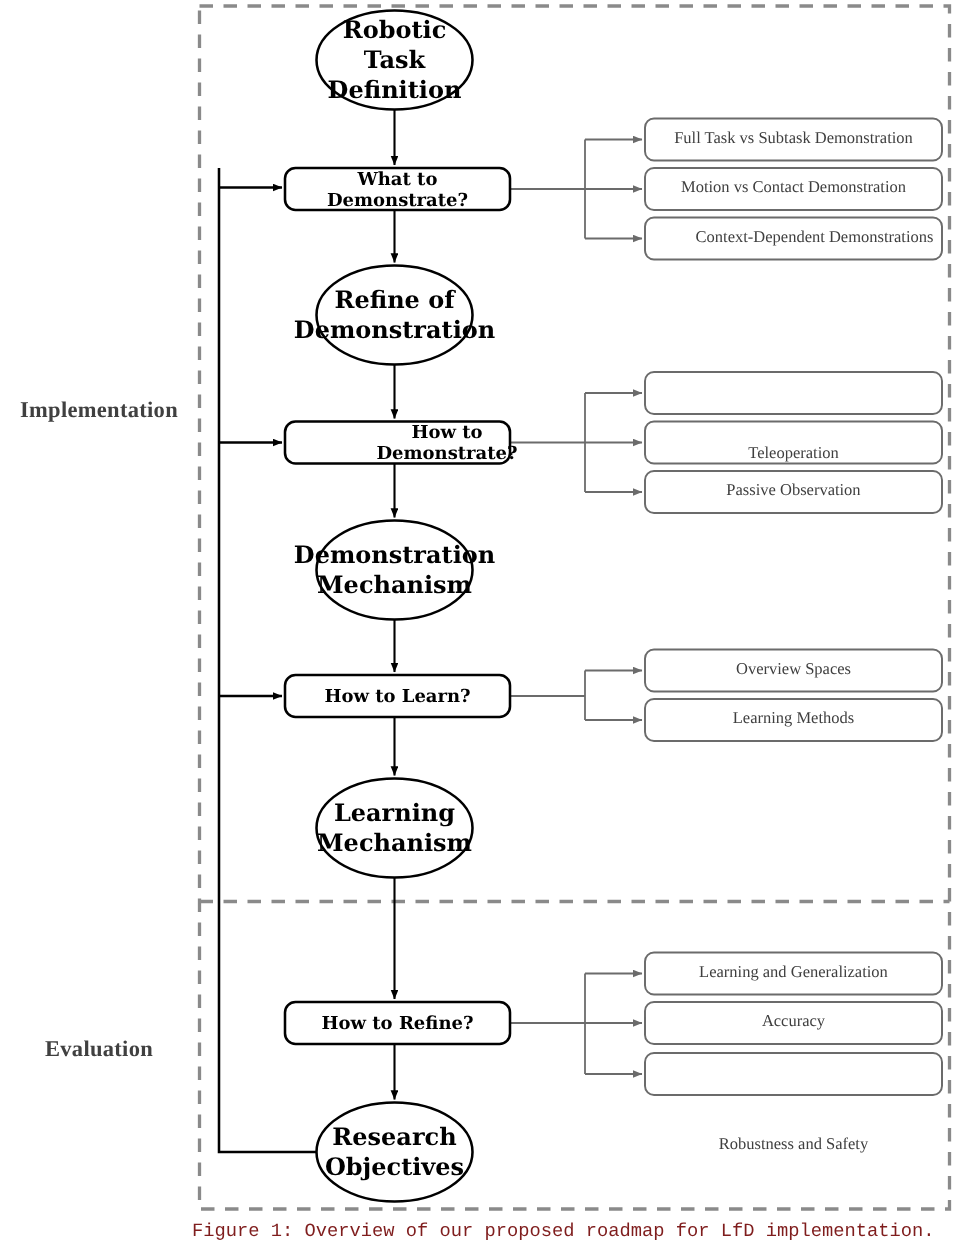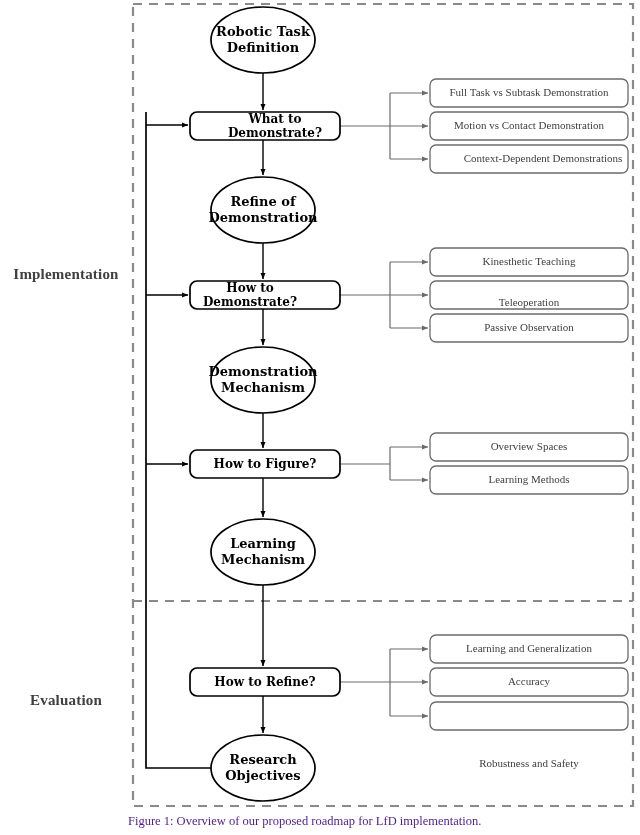--- a/index.html
+++ b/index.html
@@ -35,21 +35,21 @@
   .node-text {
     position: absolute;
     display: flex;
     align-items: center;
     justify-content: center;
     text-align: center;
     pointer-events: none;
   }
   .ellipse-label {
     font-family: "DejaVu Serif", serif;
-    font-size: 13px;
+    font-size: 16px;
     font-weight: bold;
     color: #000000;
     line-height: 1.25;
   }
   .decision-label {
     font-family: "DejaVu Serif", serif;
     font-size: 12px;
     font-weight: bold;
     color: #000000;
     line-height: 1.2;
@@ -59,23 +59,23 @@
     font-size: 11px;
     font-weight: normal;
     color: #3f3f3f;
     line-height: 1.2;
   }
   .caption {
     position: absolute;
     left: 128px;
     top: 814px;
     width: 500px;
-    font-family: Liberation Serif, serif;
+    font-family: Liberation Mono, monospace;
     font-size: 12.5px;
-    color: #4c1d95;
+    color: #7f1d1d;
     white-space: nowrap;
   }
 </style>
 </head>
 <body>
 
 <div id="page">
 
   <svg id="svg-layer" viewBox="0 0 640 835" xmlns="http://www.w3.org/2000/svg">
     <defs>
@@ -186,30 +186,29 @@
     </div>
   </div>
 
   <div class="node-text" style="left:211px; top:735px; width:104px; height:66px;">
     <div class="ellipse-label">
       <div>Research</div>
       <div>Objectives</div>
     </div>
   </div>
 
-  <div class="node-text decision-label" style="left:190px; top:112px; width:150px; height:28px;margin-left:10px;">What to Demonstrate?</div>
-  <div class="node-text decision-label" style="left:190px; top:281px; width:120px; height:28px;">How to Demonstrate?</div>
-  <div class="node-text decision-label" style="left:190px; top:450px; width:150px; height:28px;">How to Figure?</div>
+  <div class="node-text decision-label" style="left:190px; top:112px; width:150px; height:28px;">What to Demonstrate?</div>
+  <div class="node-text decision-label" style="left:190px; top:281px; width:120px; height:28px;padding-left:48px;">How to Demonstrate?</div>
+  <div class="node-text decision-label" style="left:190px; top:450px; width:150px; height:28px;">How to Learn?</div>
   <div class="node-text decision-label" style="left:190px; top:668px; width:150px; height:28px;">How to Refine?</div>
 
   <div class="node-text option-label" style="left:430px; top:79px; width:198px; height:28px;">Full Task vs Subtask Demonstration</div>
   <div class="node-text option-label" style="left:430px; top:112px; width:198px; height:28px;">Motion vs Contact Demonstration</div>
   <div class="node-text option-label" style="left:430px; top:145px; width:226px; height:28px;">Context-Dependent Demonstrations</div>
 
-  <div class="node-text option-label" style="left:430px; top:248px; width:198px; height:28px;">Kinesthetic Teaching</div>
   <div class="node-text option-label" style="left:430px; top:281px; width:198px; height:44px;">Teleoperation</div>
   <div class="node-text option-label" style="left:430px; top:314px; width:198px; height:28px;">Passive Observation</div>
 
   <div class="node-text option-label" style="left:430px; top:433px; width:198px; height:28px;">Overview Spaces</div>
   <div class="node-text option-label" style="left:430px; top:466px; width:198px; height:28px;">Learning Methods</div>
 
   <div class="node-text option-label" style="left:430px; top:635px; width:198px; height:28px;">Learning and Generalization</div>
   <div class="node-text option-label" style="left:430px; top:668px; width:198px; height:28px;">Accuracy</div>
   <div class="node-text option-label" style="left:430px; top:702px; width:198px; height:28px;margin-top:48px;">Robustness and Safety</div>
 

